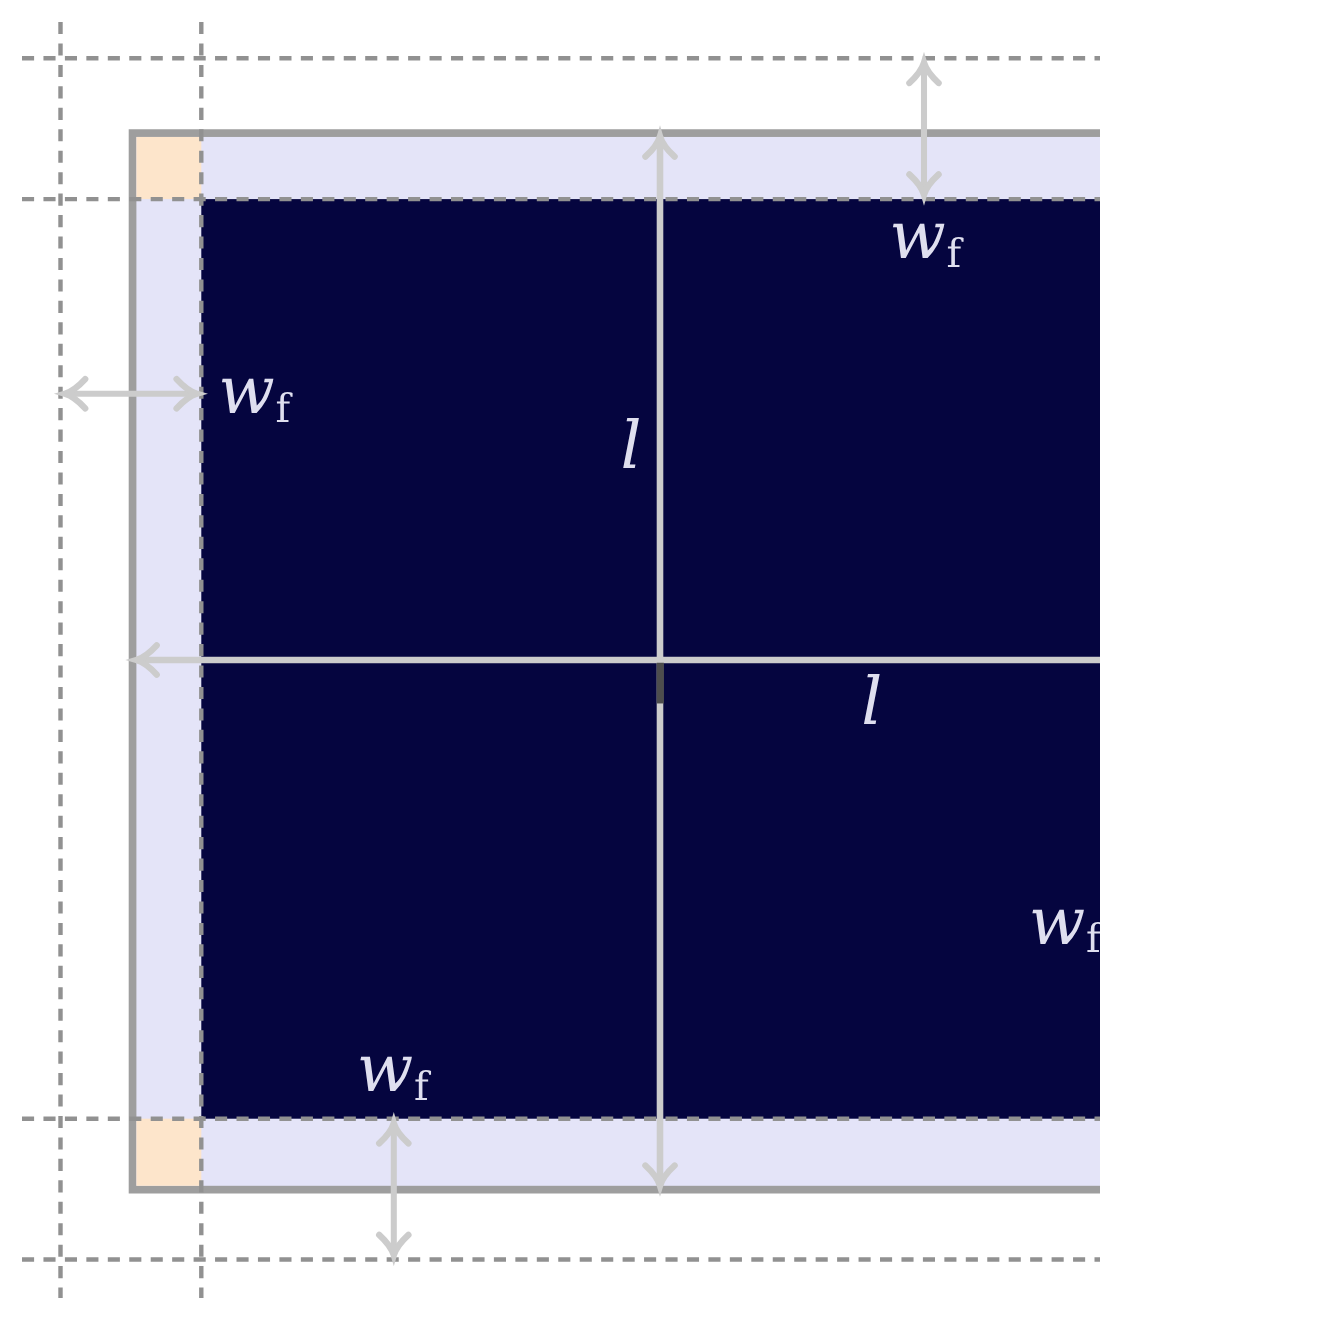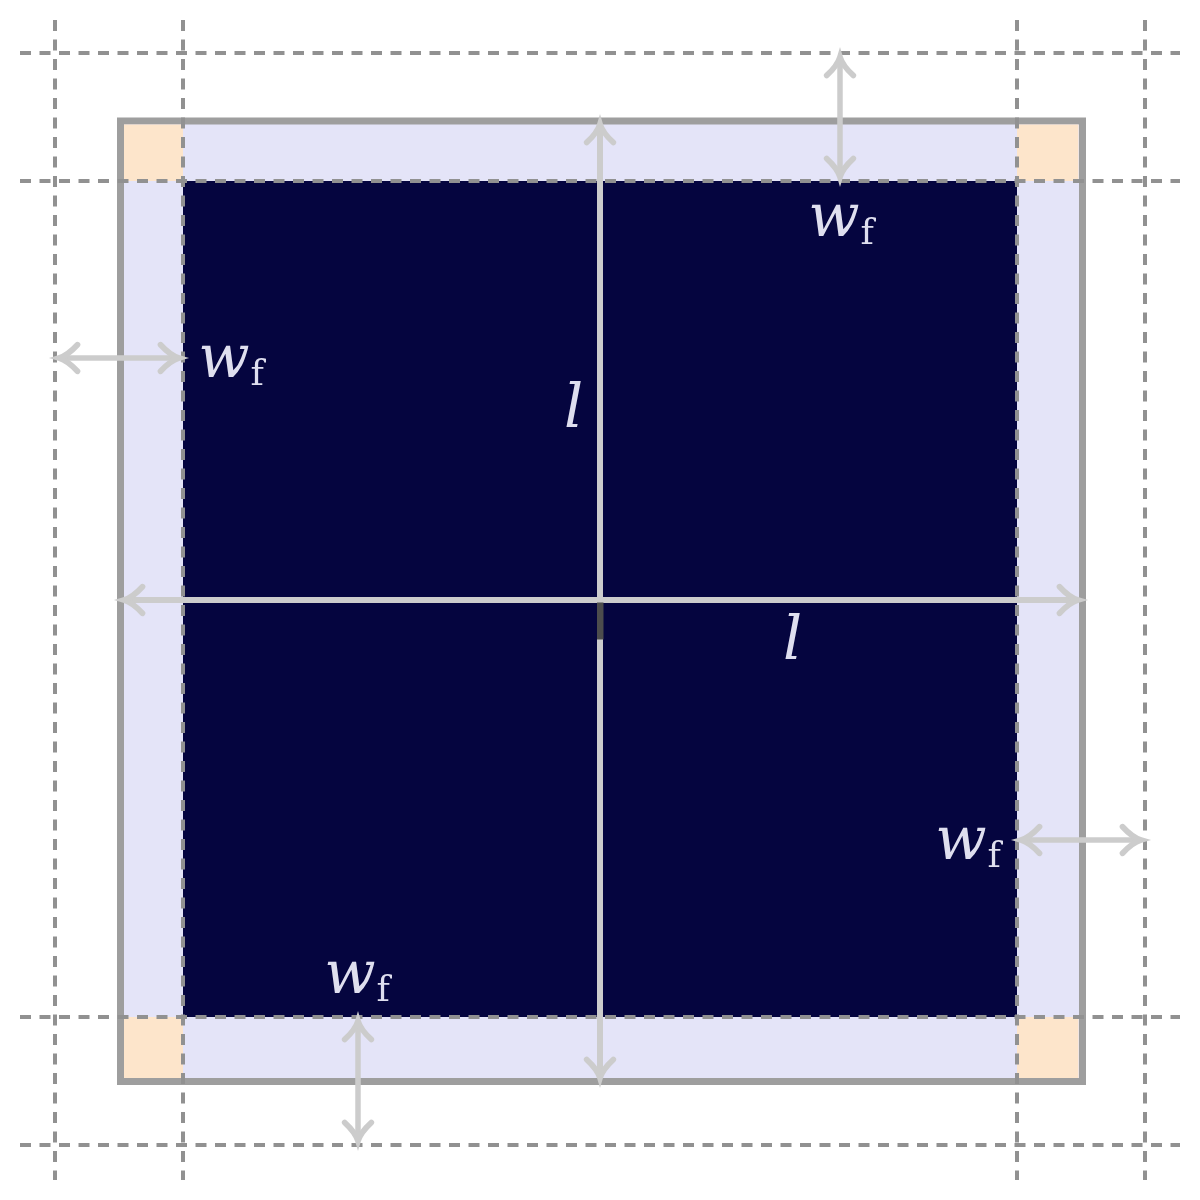--- a/index.html
+++ b/index.html
@@ -1,21 +1,21 @@
 <!DOCTYPE html>
 <html style="--background: #ffffff; --membrane-navy: #05053f; --frame-lavender: #e4e4f8; --corner-peach: #fde5cb; --border-gray: #9e9e9e; --dash-gray: #919191; --arrow-gray: #cccccc; --marker-dark: #4d4d4d; --label-color: #dfdfef;"><head>
 <meta charset="utf-8">
 <style>
   :root{
     --background:#ffffff; --membrane-navy:#05053f; --frame-lavender:#e4e4f8;
     --corner-peach:#fde5cb; --border-gray:#9e9e9e; --dash-gray:#919191;
     --arrow-gray:#cccccc; --marker-dark:#4d4d4d; --label-color:#dfdfef;
   }
   html,body{margin:0;padding:0;background:var(--background);}
-  .stage{position:relative;width:1200px;height:1200px;background:var(--background);
+  .stage{position:relative;width:1000px;height:1200px;background:var(--background);
          font-family:"DejaVu Serif", serif;overflow:hidden;}
   .stage svg{position:absolute;left:0;top:0;}
   .fill-lavender{fill:var(--frame-lavender);stroke:var(--border-gray);stroke-width:7px;}
   .fill-peach{fill:var(--corner-peach);}
   .fill-navy{fill:var(--membrane-navy);}
   .grid-dash{stroke:var(--dash-gray);stroke-width:4px;stroke-dasharray:11 8.5;fill:none;}
   .arrow-line{stroke:var(--arrow-gray);stroke-width:6px;fill:none;}
   .arrow-line.thin{stroke-width:5.5px;}
   .arrow-head{stroke:var(--arrow-gray);stroke-width:5px;fill:none;stroke-linecap:round;}
   .center-mark{fill:var(--marker-dark);}

